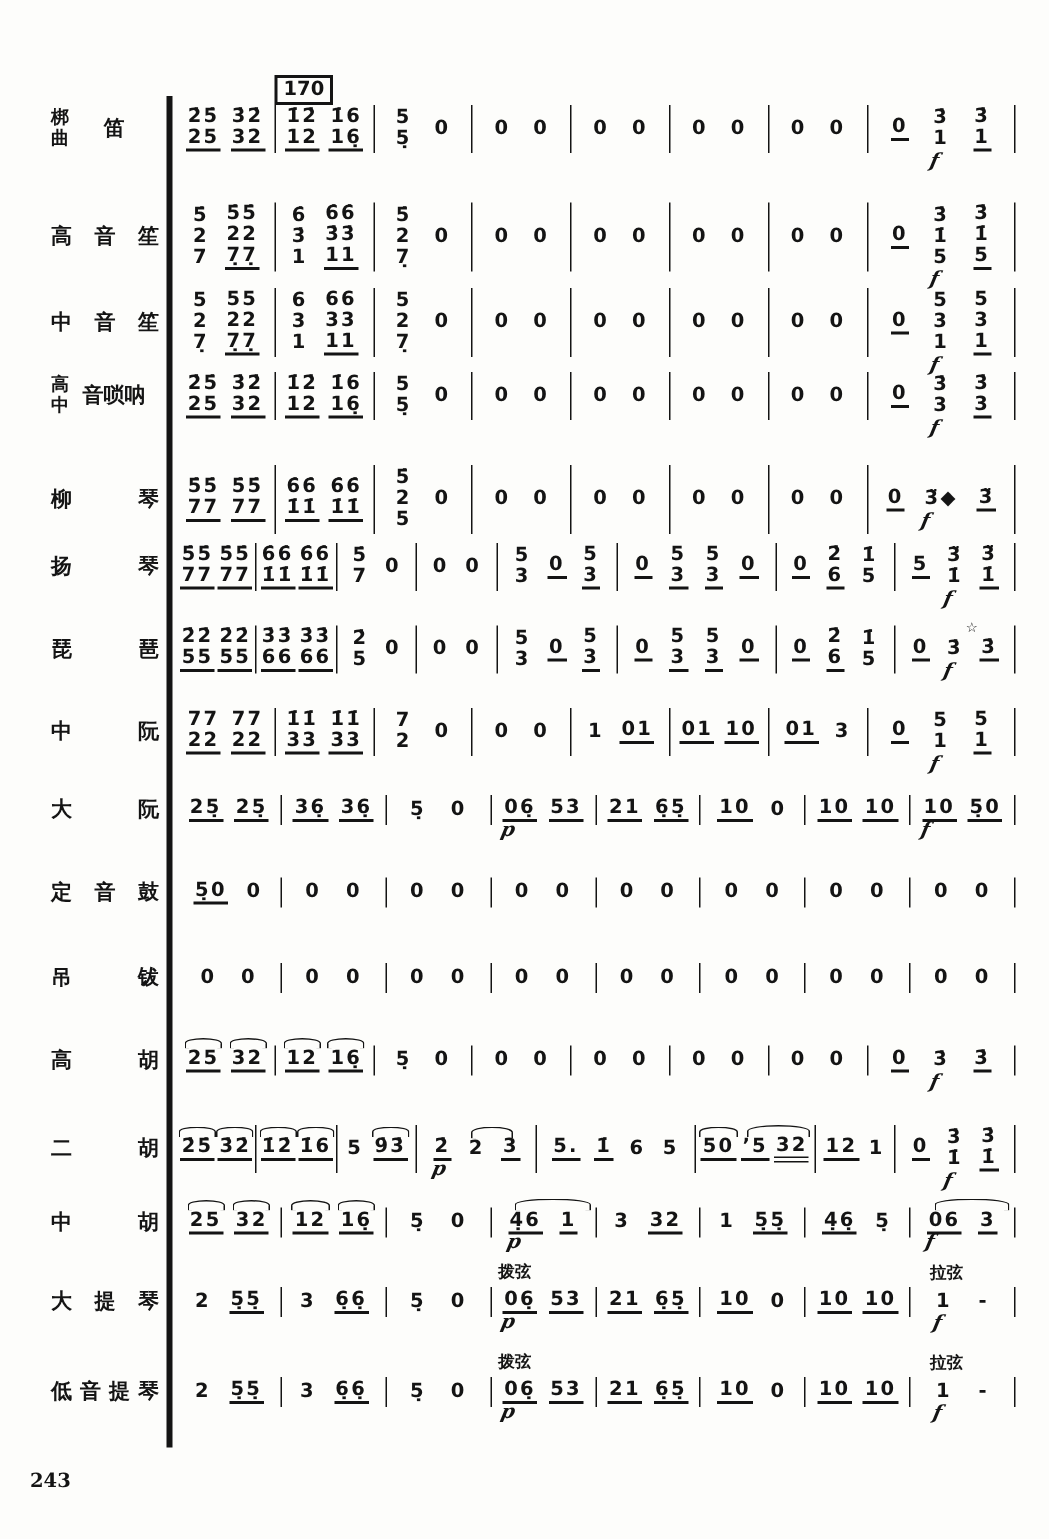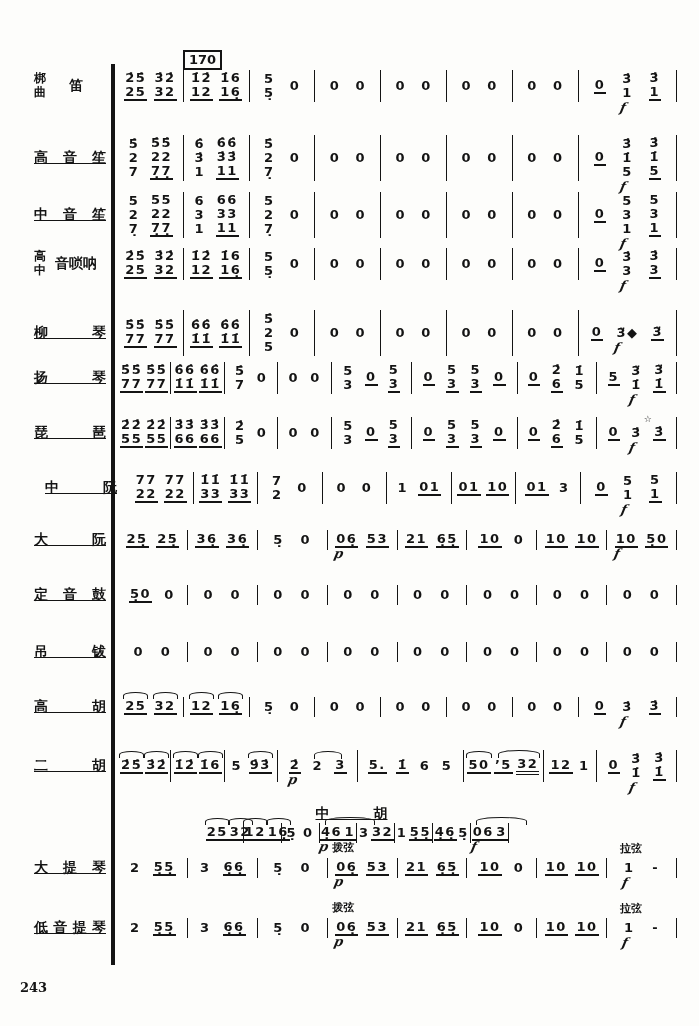--- a/index.html
+++ b/index.html
@@ -7,21 +7,21 @@
         font-family:"DejaVu Sans",sans-serif;color:#141414;overflow:hidden;}
   .rehearsal{position:absolute;left:183px;top:50px;border:2px solid #141414;
              padding:0 4px;font-weight:bold;font-size:13px;line-height:16px;}
   .sysline{position:absolute;left:111px;top:64px;height:901px;width:4px;
            border-left:3px solid #141414;border-right:1px solid #141414;box-sizing:border-box;}
   .pageno{position:absolute;left:20px;top:980px;font-size:13px;font-weight:bold;
           font-family:"DejaVu Serif",serif;}
   .stave-row{position:absolute;left:34px;right:22px;display:flex;align-items:center;}
   .label{width:80px;flex:none;display:flex;align-items:center;box-sizing:border-box;
          padding-right:8px;font-size:14px;font-weight:600;}
-  .label-text{width:100%;text-align:justify;text-align-last:justify;text-decoration:underline;}
+  .label-text{width:100%;text-align:justify;text-align-last:justify;}
   .label-stack{display:flex;flex-direction:column;font-size:12px;line-height:1.15;flex:none;}
   .label-rest{flex:1;text-align:center;}
   .notation{flex:1;display:flex;align-items:center;padding-left:4px;min-width:0;}
   .measure{display:flex;align-items:center;justify-content:space-evenly;
            flex-basis:0;min-width:0;}
   .bar{width:1px;background:#141414;flex:none;}
   .tok{position:relative;display:inline-flex;flex-direction:column;align-items:center;
        line-height:1.1;font-weight:bold;font-size:13px;padding:0 1px;}
   .tok.u1{border-bottom:2px solid #141414;}
   .tok.u2{border-bottom:4px double #141414;}
@@ -721,21 +721,21 @@
               <div class="dyn">f</div>
               <div class="ann star">☆</div>
             </div>
             <div class="tok u1">
               <div class="line">3̇</div>
             </div>
           </div>
           <div class="bar" style="height: 32px;"></div>
         </div>
       </div>
-      <div class="stave-row" style="top: 472px; margin-left: 11px;">
+      <div class="stave-row" style="top: 472px;">
         <div class="label">
           <div class="label-text">中阮</div>
         </div>
         <div class="notation">
           <div class="measure" style="flex-grow: 2;">
             <div class="tok u1">
               <div class="line">77</div>
               <div class="line">22</div>
             </div>
             <div class="tok u1">
@@ -1243,21 +1243,21 @@
               <div class="dyn">f</div>
             </div>
             <div class="tok u1">
               <div class="line">3̇</div>
               <div class="line">1̇</div>
             </div>
           </div>
           <div class="bar" style="height: 32px;"></div>
         </div>
       </div>
-      <div class="stave-row" style="top: 805px; flex-direction: column;">
+      <div class="stave-row" style="top: 805px;">
         <div class="label">
           <div class="label-text">中胡</div>
         </div>
         <div class="notation">
           <div class="measure" style="flex-grow: 2;">
             <div class="tok u1">
               <div class="line">25</div>
               <div class="slur"></div>
             </div>
             <div class="tok u1">

